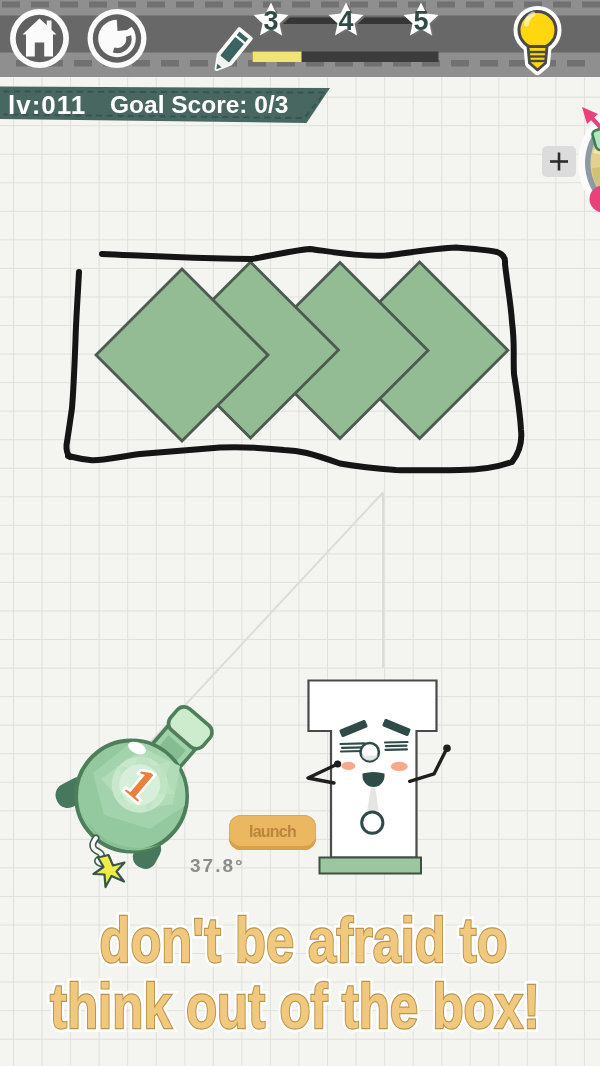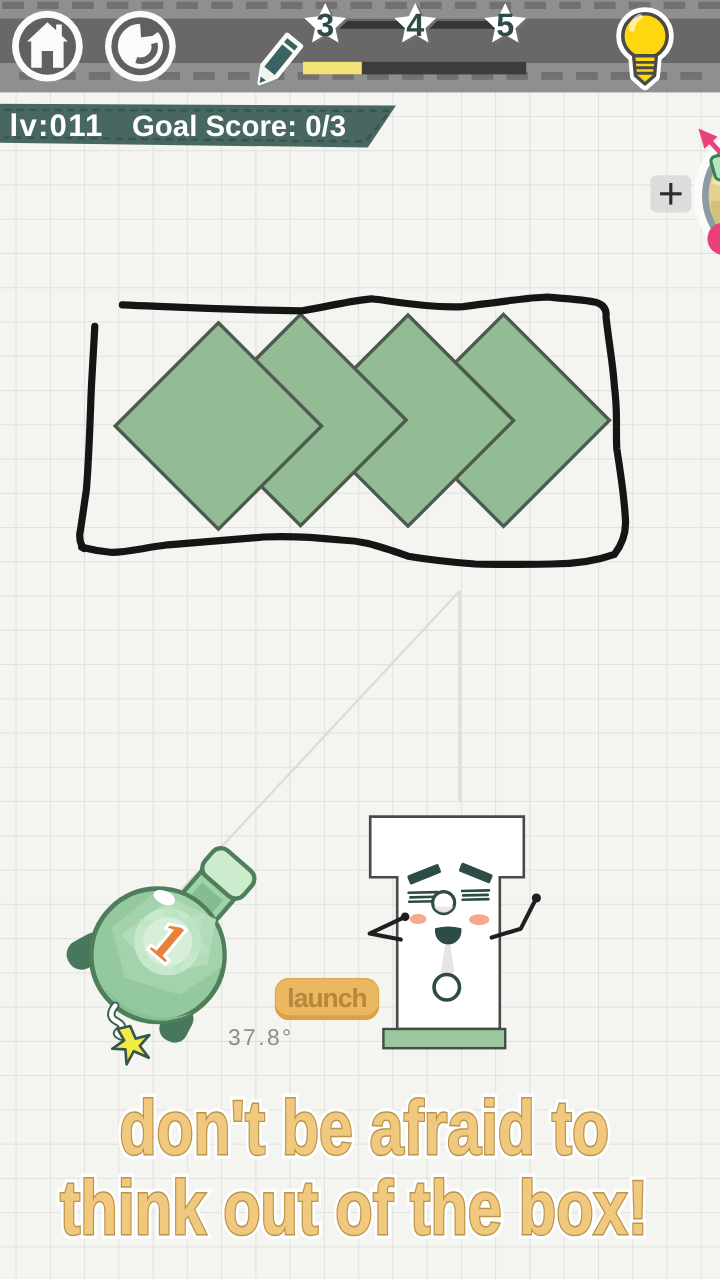--- a/index.html
+++ b/index.html
@@ -2,22 +2,22 @@
 <html><head>
 <meta charset="utf-8">
 <style>
 html,body{margin:0;padding:0;background:#fff}
 #app{position:relative;width:600px;height:1066px;overflow:hidden;background:#f4f4f1;font-family:"Liberation Sans",sans-serif}
 .grid{position:absolute;left:0;top:0;width:600px;height:1066px;
 background-image:linear-gradient(to right,#dfe1dd 1px,transparent 1px),linear-gradient(to bottom,#dfe1dd 1px,transparent 1px);
 background-size:28.55px 28.55px;background-position:13px 11px}
 .abs{position:absolute}
 #plusbtn{position:absolute;left:542px;top:146px;width:34px;height:31px;background:#dcdcdc;border-radius:5px}
-#launch{position:absolute;left:229px;top:815px;width:87px;height:35px;background:#ebb760;border:none;border-radius:12px;box-shadow:inset 0 -4px 0 #d9a04b,inset 0 0 0 1px #dda854;color:#b8873d;font-weight:bold;font-size:22px;letter-spacing:-0.8px;text-align:center;line-height:33px;font-family:"Liberation Sans",sans-serif}
-#angle{position:absolute;left:190px;top:855px;width:80px;color:#8c8c8c;font-weight:normal;font-size:19px;letter-spacing:2px}
+#launch{position:absolute;left:229px;top:815px;width:87px;height:35px;background:#ebb760;border:none;border-radius:12px;box-shadow:inset 0 -4px 0 #d9a04b,inset 0 0 0 1px #dda854;color:#b8873d;font-weight:bold;font-size:16px;letter-spacing:-0.8px;text-align:center;line-height:33px;font-family:"Liberation Sans",sans-serif}
+#angle{position:absolute;left:190px;top:855px;width:80px;color:#8c8c8c;font-weight:bold;font-size:19px;letter-spacing:2px}
 </style>
 </head>
 <body>
 <div id="app">
 
 <div class="grid"></div>
 
 <svg class="abs" style="left:0;top:0" width="600" height="1066" viewBox="0 0 600 1066">
 
   <line x1="147" y1="746" x2="383" y2="492.5" stroke="#dcdcd8" stroke-width="2"></line>

